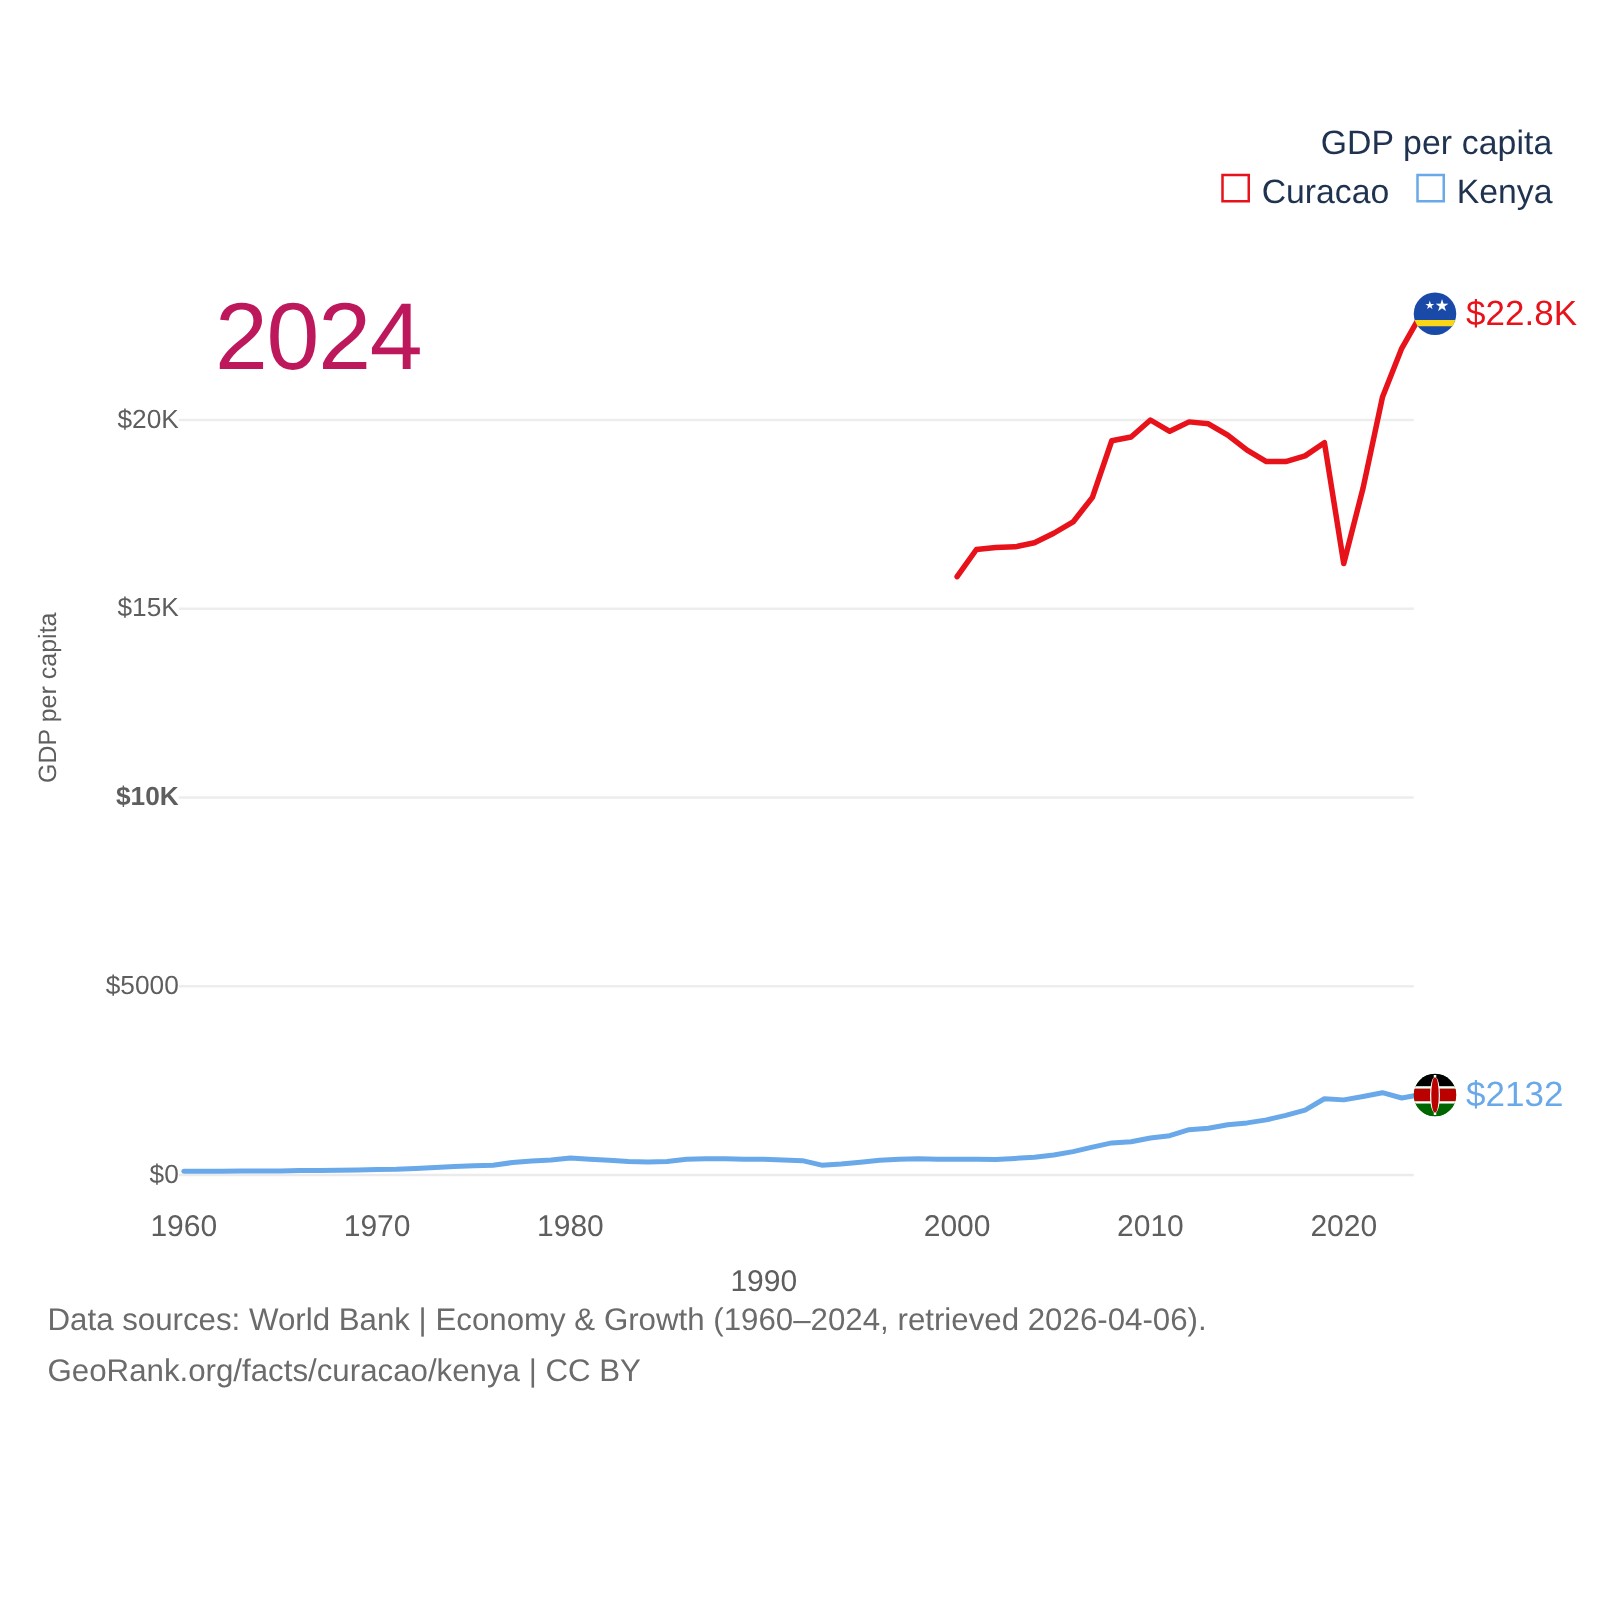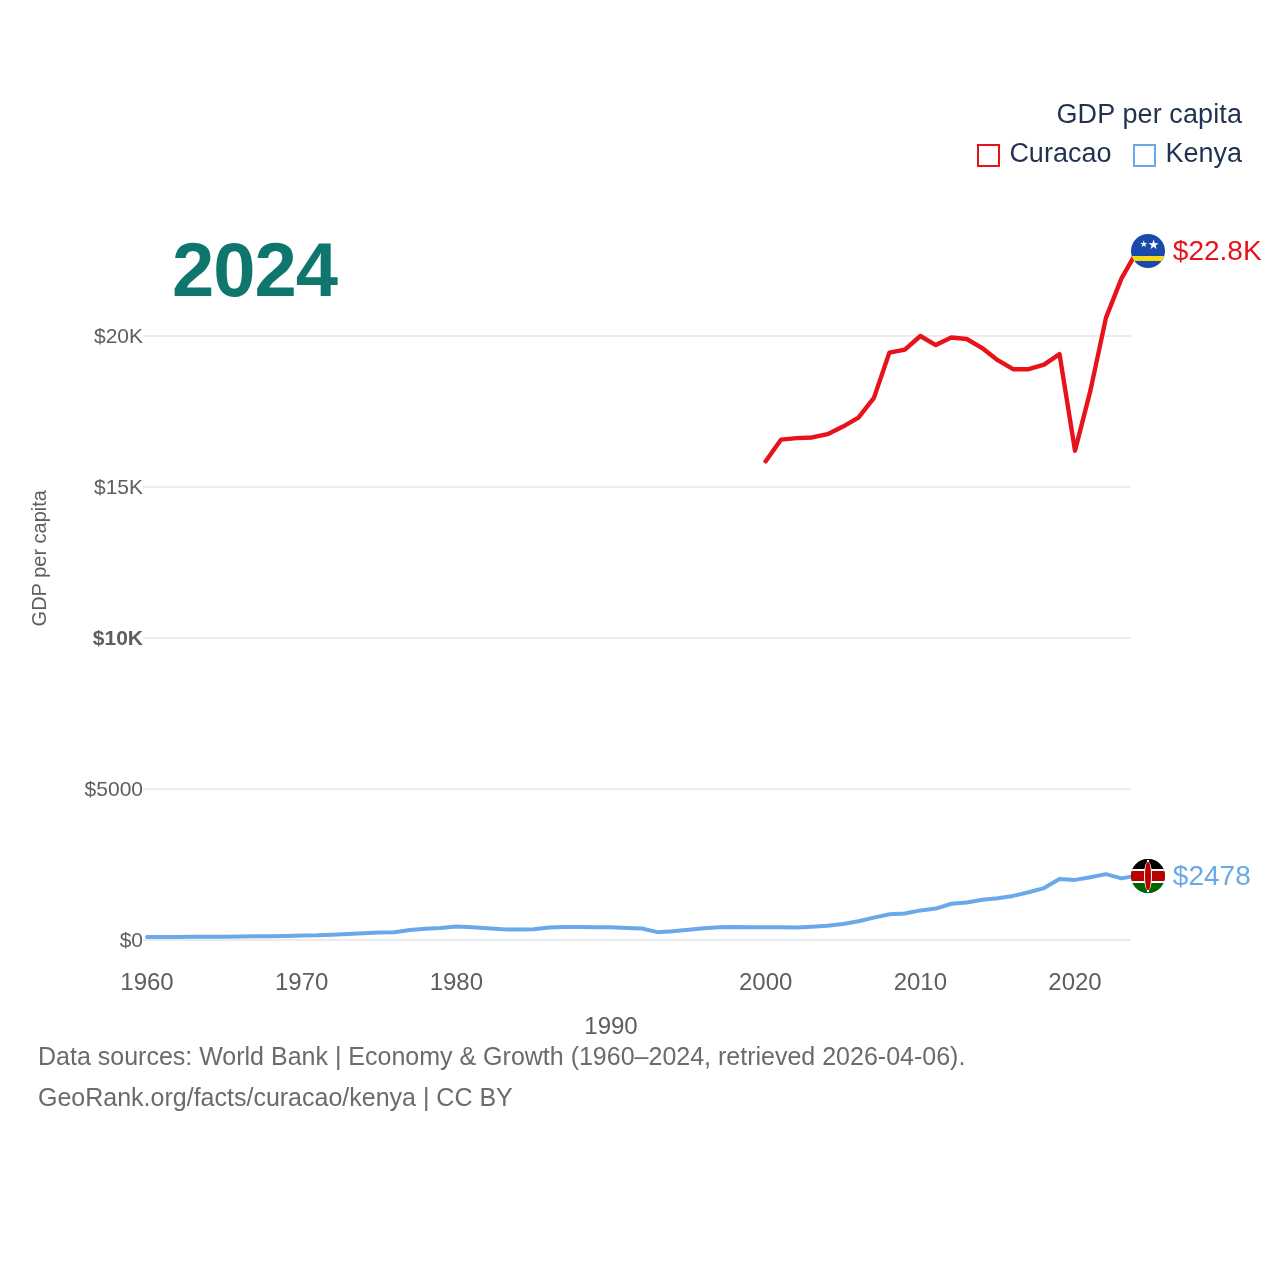--- a/index.html
+++ b/index.html
@@ -31,43 +31,43 @@
   }
   #legend-items {
     margin-top: 9px;
     display: flex;
     justify-content: flex-end;
     align-items: center;
     gap: 22px;
   }
   .legend-item {
     display: flex;
-    align-items: flex-end;
+    align-items: flex-start;
     gap: 9px;
     white-space: nowrap;
   }
   .legend-swatch {
     width: 23px; height: 23px;
     background: #ffffff;
     border: 2.6px solid #000;
     flex: 0 0 auto;
   }
   .legend-label {
     color: #1f3250;
     font-size: 27px;
     line-height: 28px;
   }
 
   
   #year-watermark {
     position: absolute;
     left: 172px; top: 228px;
     font-size: 76px;
-    font-weight: bold;
-    color: #0f766e;
+    font-weight: normal;
+    color: #be185d;
     letter-spacing: -1px;
     line-height: 84px;
   }
 
   
   #plot {
     position: absolute;
     left: 0; top: 0;
     width: 1280px; height: 1010px;
   }
@@ -245,21 +245,21 @@
   <div class="endpoint" id="endpoint-kenya" style="left: 1130.87px; top: 858.614px;">
     <span class="flag-dot flag-kenya">
       <span class="b1"></span>
       <span class="b2"></span>
       <span class="b3"></span>
       <span class="b4"></span>
       <span class="b5"></span>
       <span class="spear"></span>
       <span class="shield"></span>
     </span>
-    <span class="endpoint-value" style="color: rgb(106, 169, 233);">$2478</span>
+    <span class="endpoint-value" style="color: rgb(106, 169, 233);">$2132</span>
   </div>
 
   <div id="footer">
     <div>Data sources: World Bank | Economy &amp; Growth (1960–2024, retrieved 2026-04-06).</div>
     <div>GeoRank.org/facts/curacao/kenya | CC BY</div>
   </div>
 
 </div>
 
 </body></html>

